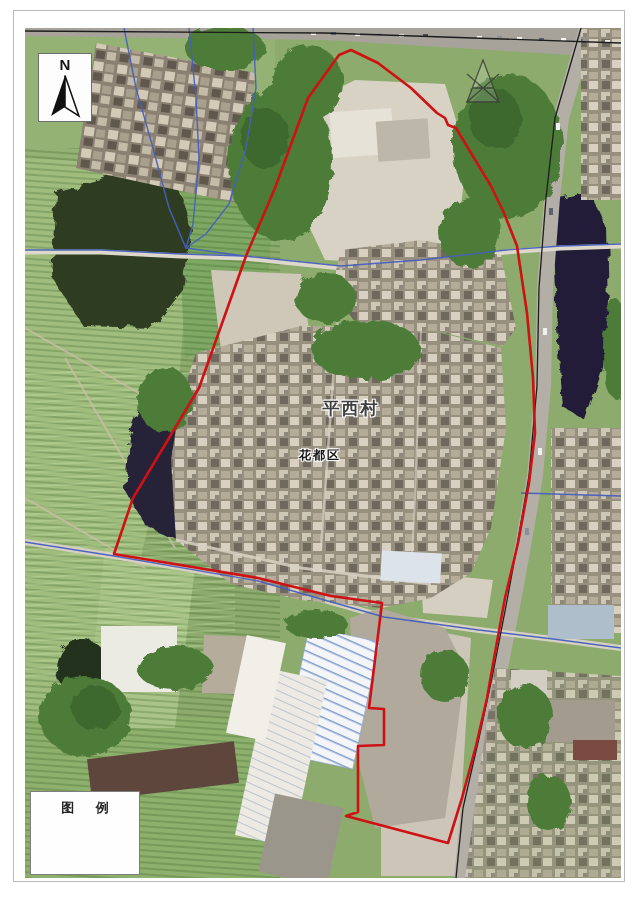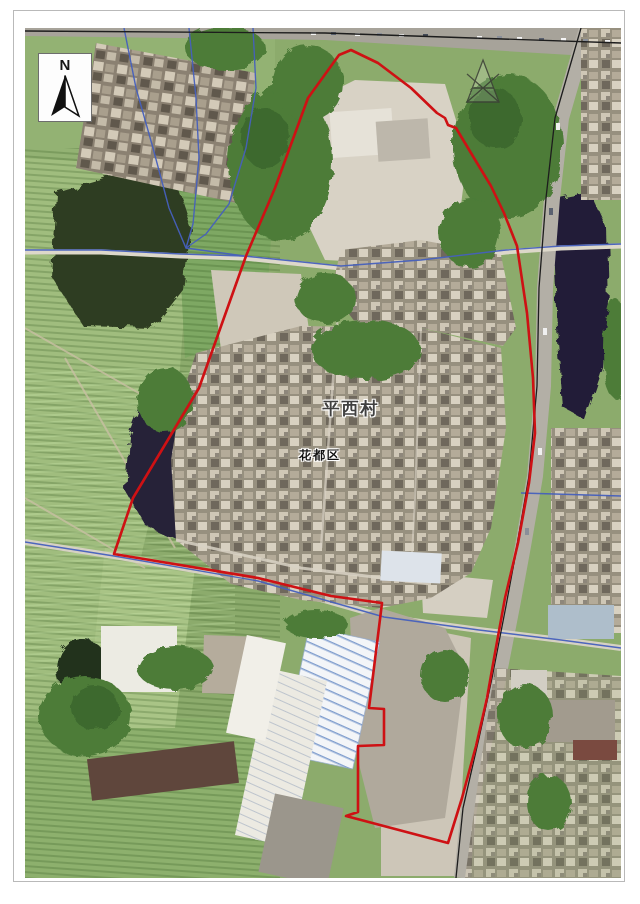--- a/index.html
+++ b/index.html
@@ -215,14 +215,24 @@
       <div class="n-letter">N</div>
       <svg width="30" height="38" viewBox="0 0 30 38">
         <path d="M15,2 L4,34 L15,27 Z" fill="#111"></path>
         <path d="M15,2 L26,34 L15,27 Z" fill="#fff" stroke="#111" stroke-width="1.2"></path>
       </svg>
     </div>
 
     <div class="map-label lbl-village">平西村</div>
     <div class="map-label lbl-district">花都区</div>
 
+    <div class="legend">
+      <div class="legend-title">图 例</div>
+      <div class="legend-item">
+        <svg width="30" height="17" viewBox="0 0 30 17">
+          <rect x="2" y="2" width="26" height="13" fill="#ffffff" stroke-width="2.6" stroke="#ce1114"></rect>
+        </svg>
+
+      </div>
+
+    </div>
   </div>
 </div>
 
 </body></html>

